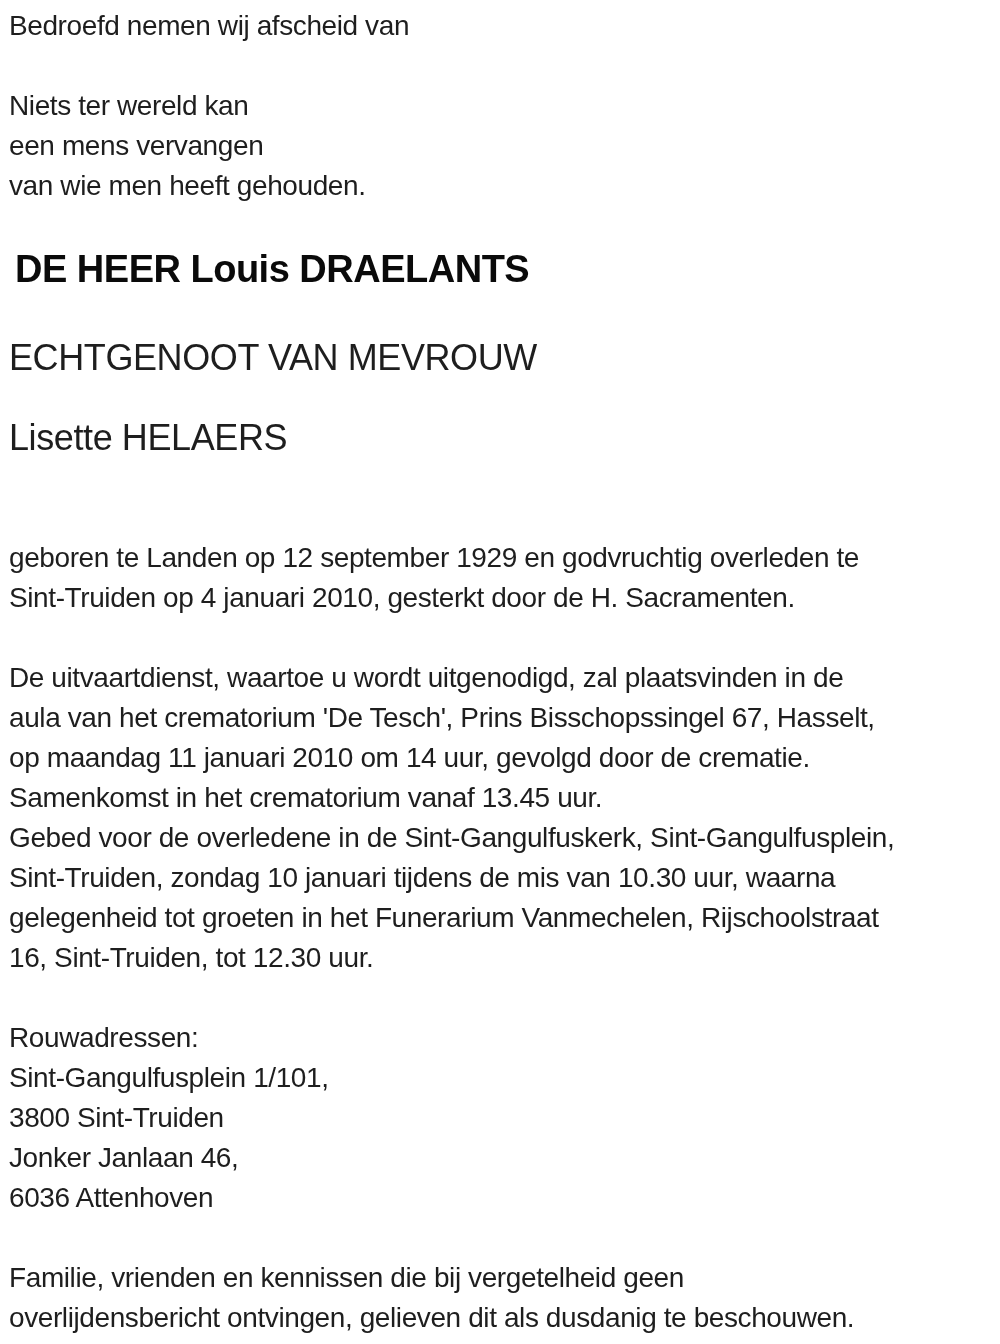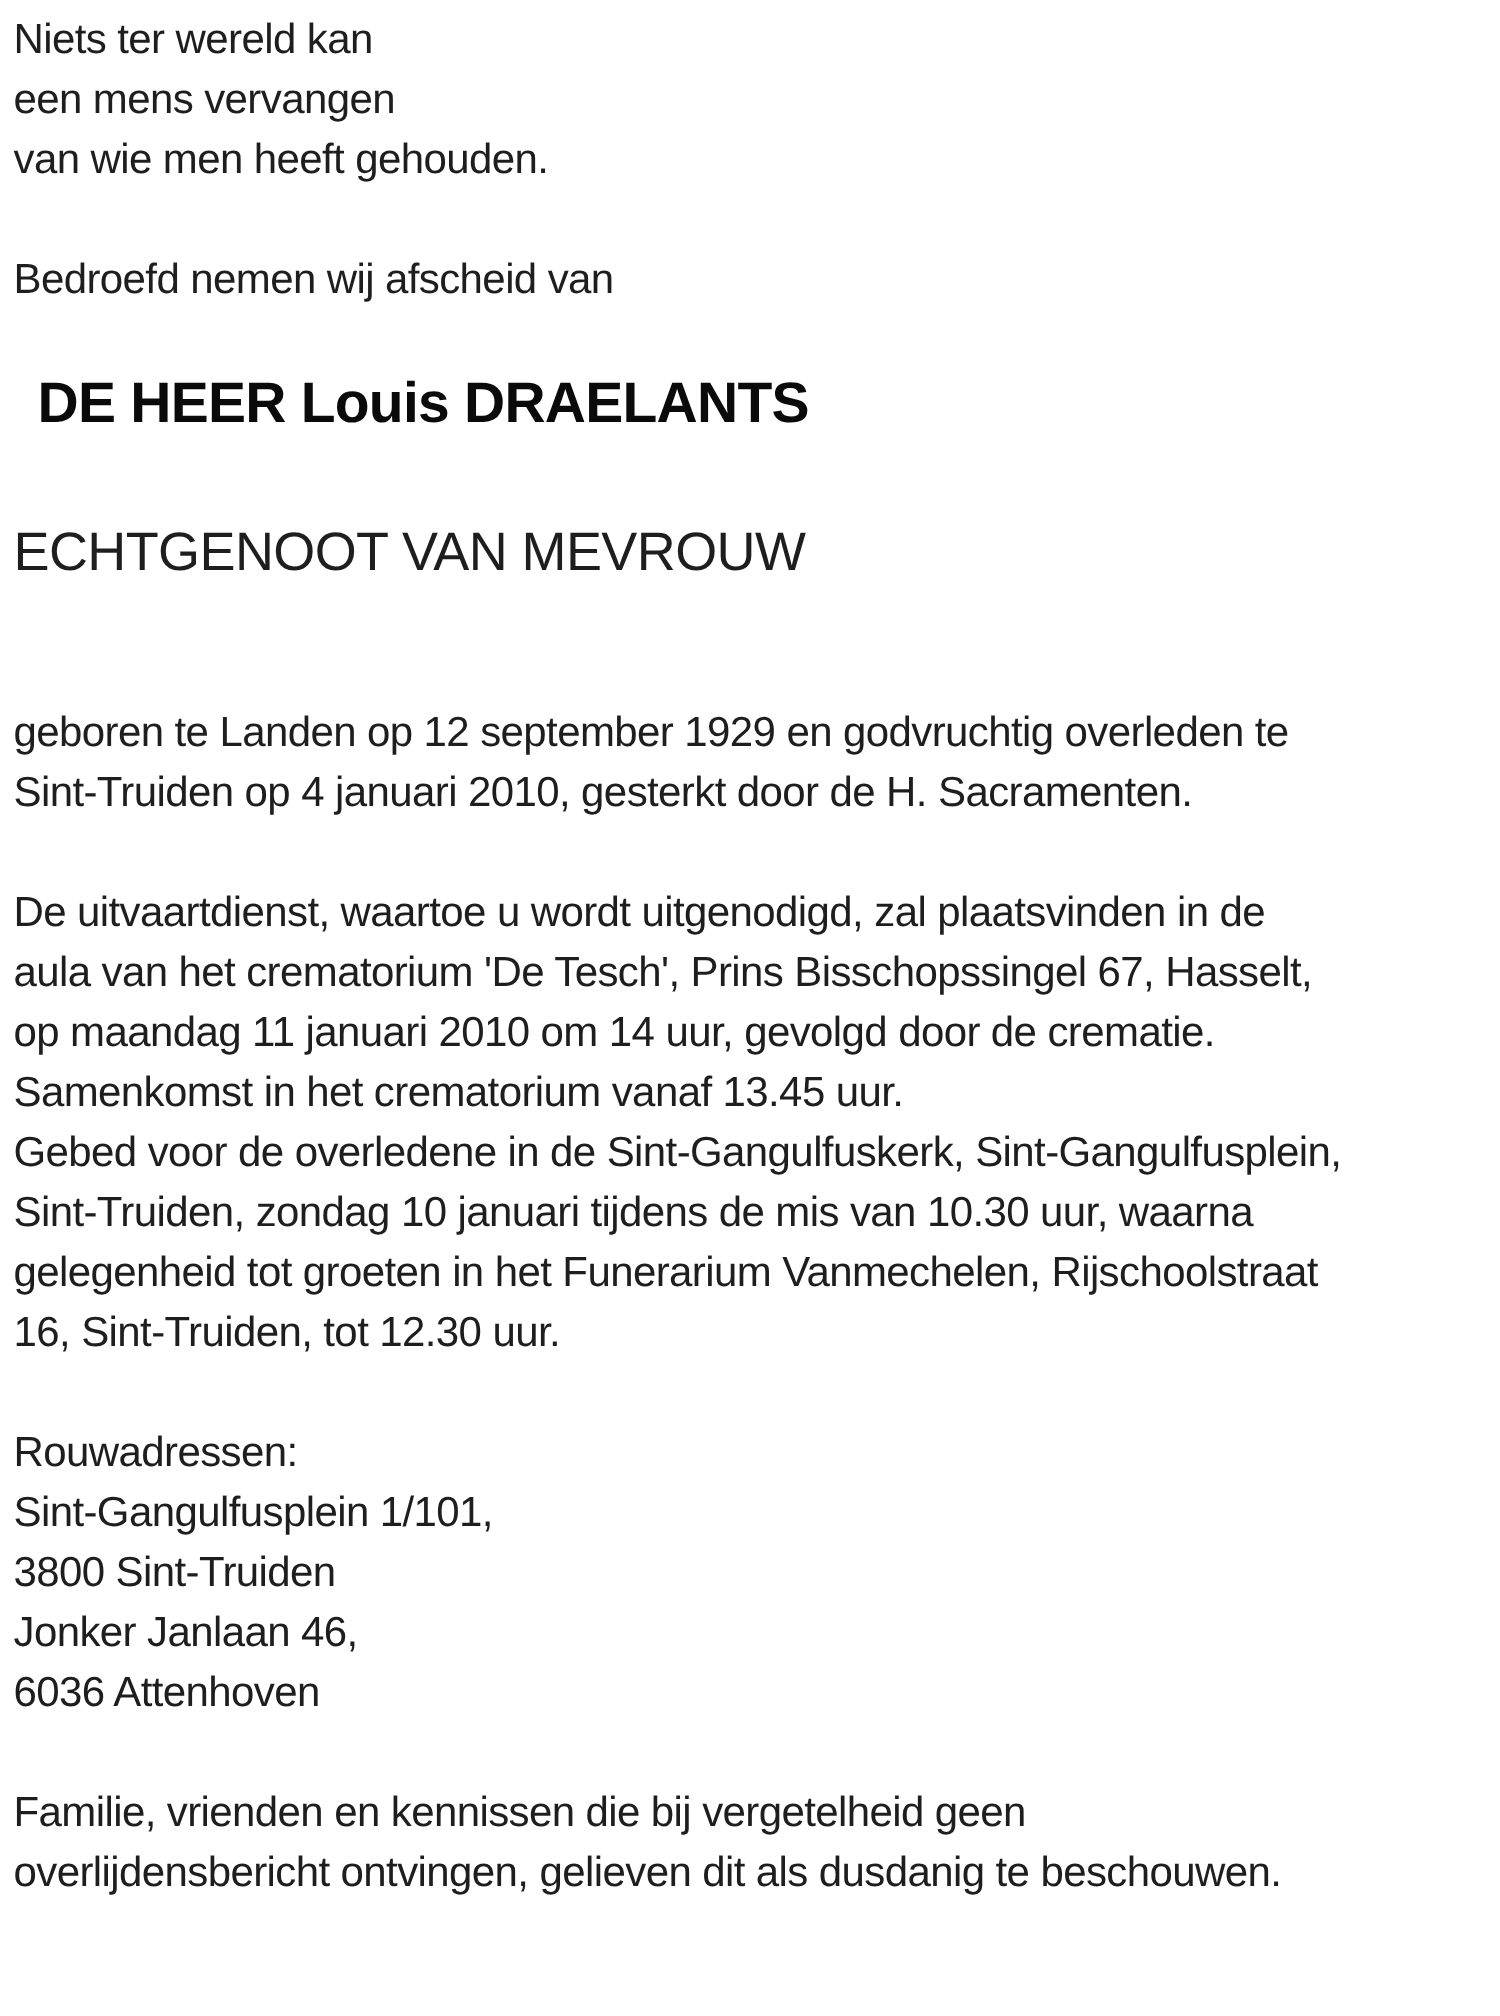--- a/index.html
+++ b/index.html
@@ -23,51 +23,52 @@
   }
   .block {
     margin: 0 0 40px 0;
     font-size: 28px;
     line-height: 40px;
     letter-spacing: -0.4px;
     white-space: pre-line;
     font-weight: 400;
   }
   .deceased-name {
-    margin: 16px;
+    margin: 6px;
     font-size: 38px;
     line-height: 46px;
     font-weight: 700;
     letter-spacing: -0.5px;
     color: #0a0a0a;
     white-space: pre-line;
   }
   .names-sub {
     margin: 0 0 40px 0;
     font-size: 36px;
     line-height: 40px;
     letter-spacing: -0.4px;
     white-space: pre-line;
   }
 </style>
 </head>
 <body>
 
 <div class="page">
 
+  <p class="block">Bedroefd nemen wij afscheid van</p>
+
   <p class="block">Niets ter wereld kan
 een mens vervangen
 van wie men heeft gehouden.</p>
-
-  <p class="block">Bedroefd nemen wij afscheid van</p>
 
   <h1 class="deceased-name">DE HEER Louis DRAELANTS</h1>
 
   <div class="names-sub">
     <div>ECHTGENOOT VAN MEVROUW</div>
+    <div>Lisette HELAERS</div>
   </div>
 
   <p class="block">geboren te Landen op 12 september 1929 en godvruchtig overleden te
 Sint-Truiden op 4 januari 2010, gesterkt door de H. Sacramenten.</p>
 
   <p class="block">De uitvaartdienst, waartoe u wordt uitgenodigd, zal plaatsvinden in de
 aula van het crematorium 'De Tesch', Prins Bisschopssingel 67, Hasselt,
 op maandag 11 januari 2010 om 14 uur, gevolgd door de crematie.
 Samenkomst in het crematorium vanaf 13.45 uur.
 Gebed voor de overledene in de Sint-Gangulfuskerk, Sint-Gangulfusplein,

